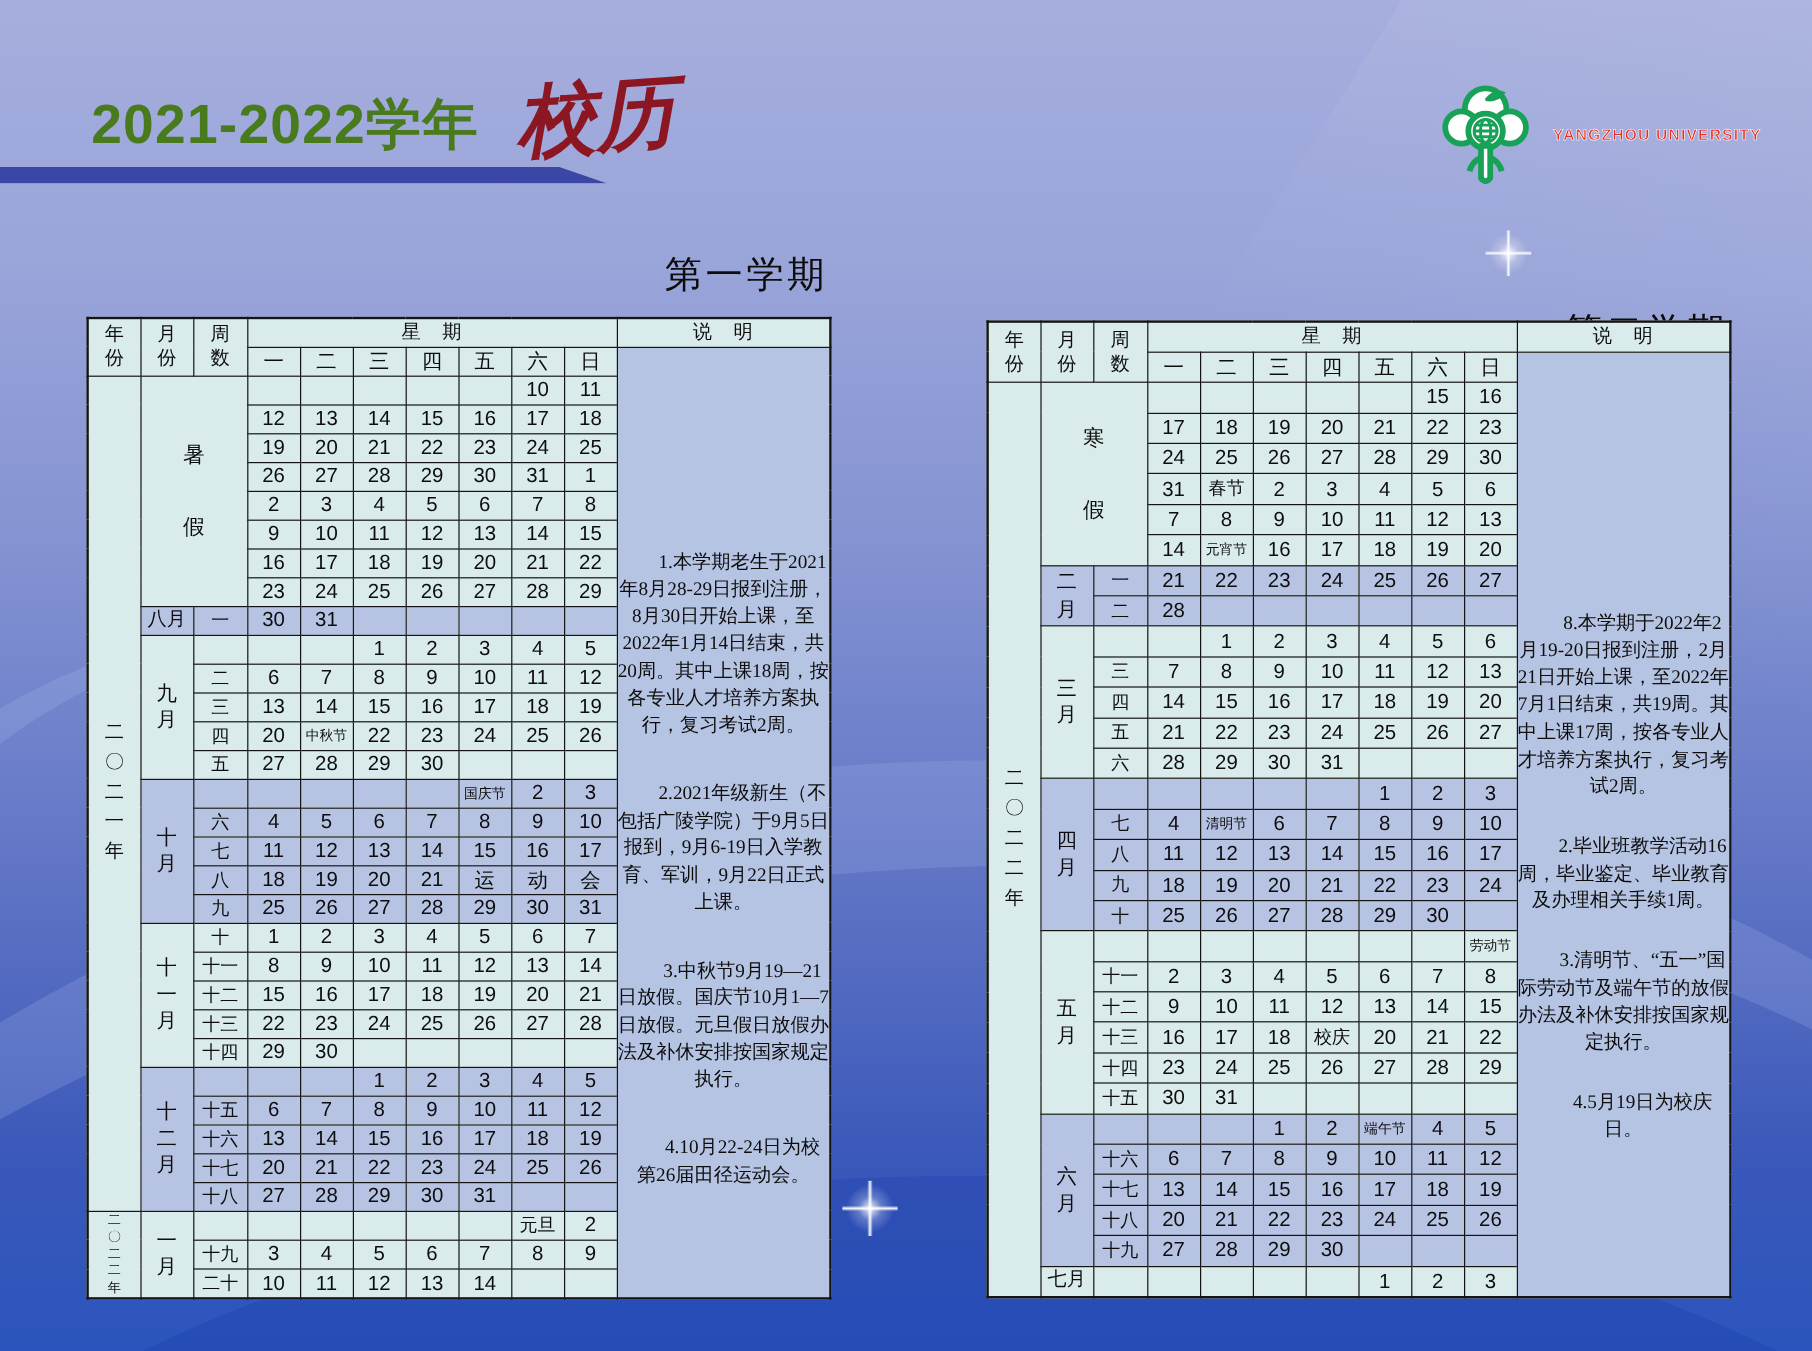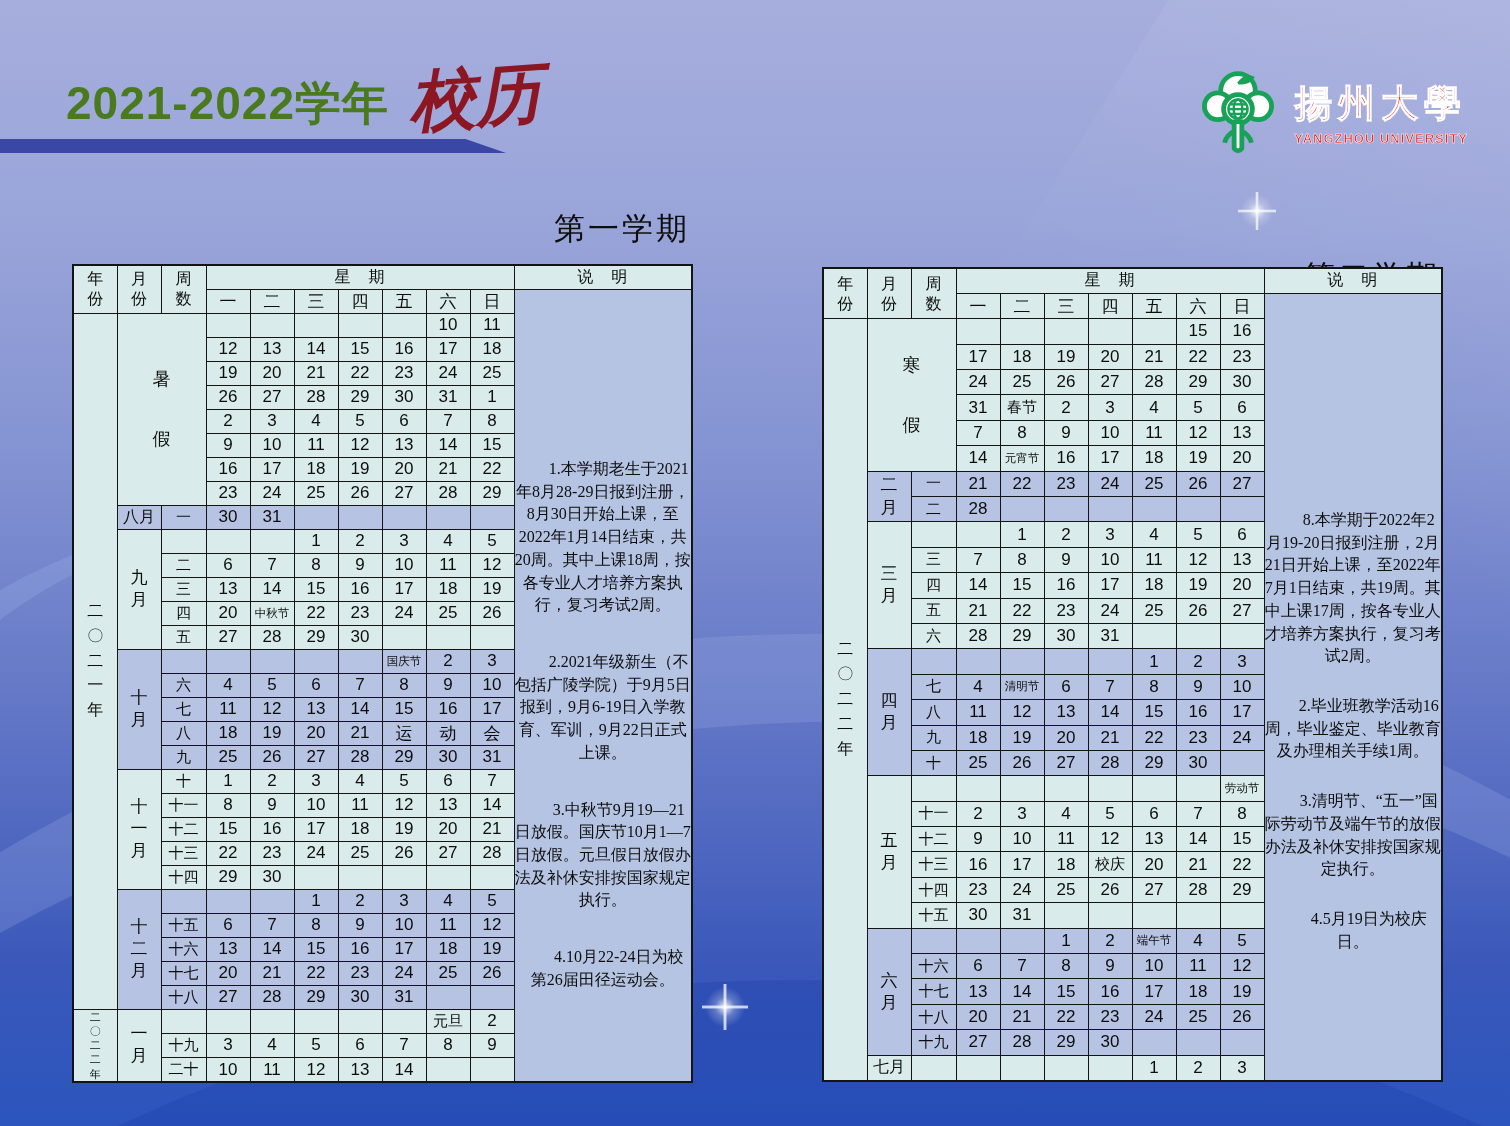--- a/index.html
+++ b/index.html
@@ -10,21 +10,21 @@
   
   .arc1{position:absolute;left:-480px;top:640px;width:2400px;height:1600px;border-radius:50%;
     border-top:90px solid rgba(150,170,225,.28);transform:rotate(-7deg);}
   .arc2{position:absolute;left:-350px;top:980px;width:2300px;height:1500px;border-radius:50%;
     background:rgba(25,60,170,.30);}
   .arc3{position:absolute;right:-420px;top:-260px;width:980px;height:1500px;transform:rotate(32deg);
     background:linear-gradient(180deg,rgba(255,255,255,.14),rgba(255,255,255,0) 55%);}
   .arc4{position:absolute;left:-200px;top:520px;width:1200px;height:900px;border-radius:50%;
     border-left:40px solid rgba(170,190,235,.22);transform:rotate(14deg);}
   
-  .titleblock{position:absolute;left:66px;top:64px;display:flex;align-items:flex-start;gap:20px;}
+  .titleblock{position:absolute;left:76px;top:64px;display:flex;align-items:flex-start;gap:31px;}
   .title-green{font-size:46px;font-weight:bold;color:#4a7a1e;letter-spacing:1px;line-height:1.1;padding-top:14px;}
   .title-cal{font-family:"DejaVu Serif","Liberation Serif",serif;font-style:italic;font-weight:bold;
     font-size:66px;color:#8c1722;transform:rotate(-4deg);line-height:1;}
   .stripe{position:absolute;left:0;top:139px;width:506px;height:14px;background:#3b47a5;
     clip-path:polygon(0 0,92% 0,100% 100%,0 100%);}
   
   .logo{position:absolute;right:42px;top:64px;display:flex;align-items:center;gap:8px;}
   .logo-txt{display:flex;flex-direction:column;align-items:center;gap:2px;}
   .logo-cn{font-size:37px;font-weight:bold;color:#e92c23;-webkit-text-stroke:1px #ffffff;
     letter-spacing:6px;font-family:"Liberation Serif","DejaVu Serif",serif;}
@@ -96,21 +96,20 @@
         <circle cx="50" cy="47" r="10" fill="#ffffff"></circle>
         <ellipse cx="50" cy="47" rx="4.5" ry="10"></ellipse>
         <line x1="40" y1="47" x2="60" y2="47"></line>
         <line x1="41.5" y1="42" x2="58.5" y2="42"></line>
         <line x1="41.5" y1="52" x2="58.5" y2="52"></line>
       </g>
       <path d="M46 60 L46 88 Q50 93 54 88 L54 60 Z M46 70 Q38 74 36 82 M54 70 Q62 74 64 82" fill="#ffffff" stroke="#17a257" stroke-width="5" stroke-linejoin="round"></path>
       <path d="M50 20 Q58 10 66 14 Q60 22 50 20" fill="#17a257" stroke="#17a257" stroke-width="2"></path>
     </svg>
     <div class="logo-txt">
-      <span class="logo-cn">揚州大學</span>
       <span class="logo-en">YANGZHOU UNIVERSITY</span>
     </div>
   </div>
 
   <div class="star" style="left:1238px;top:192px;width:38px;height:38px;"></div>
   <div class="star" style="left:702px;top:984px;width:46px;height:46px;"></div>
 
   <div class="semtitle st1">第一学期</div>
   <div class="semtitle st2">第二学期</div>
 

